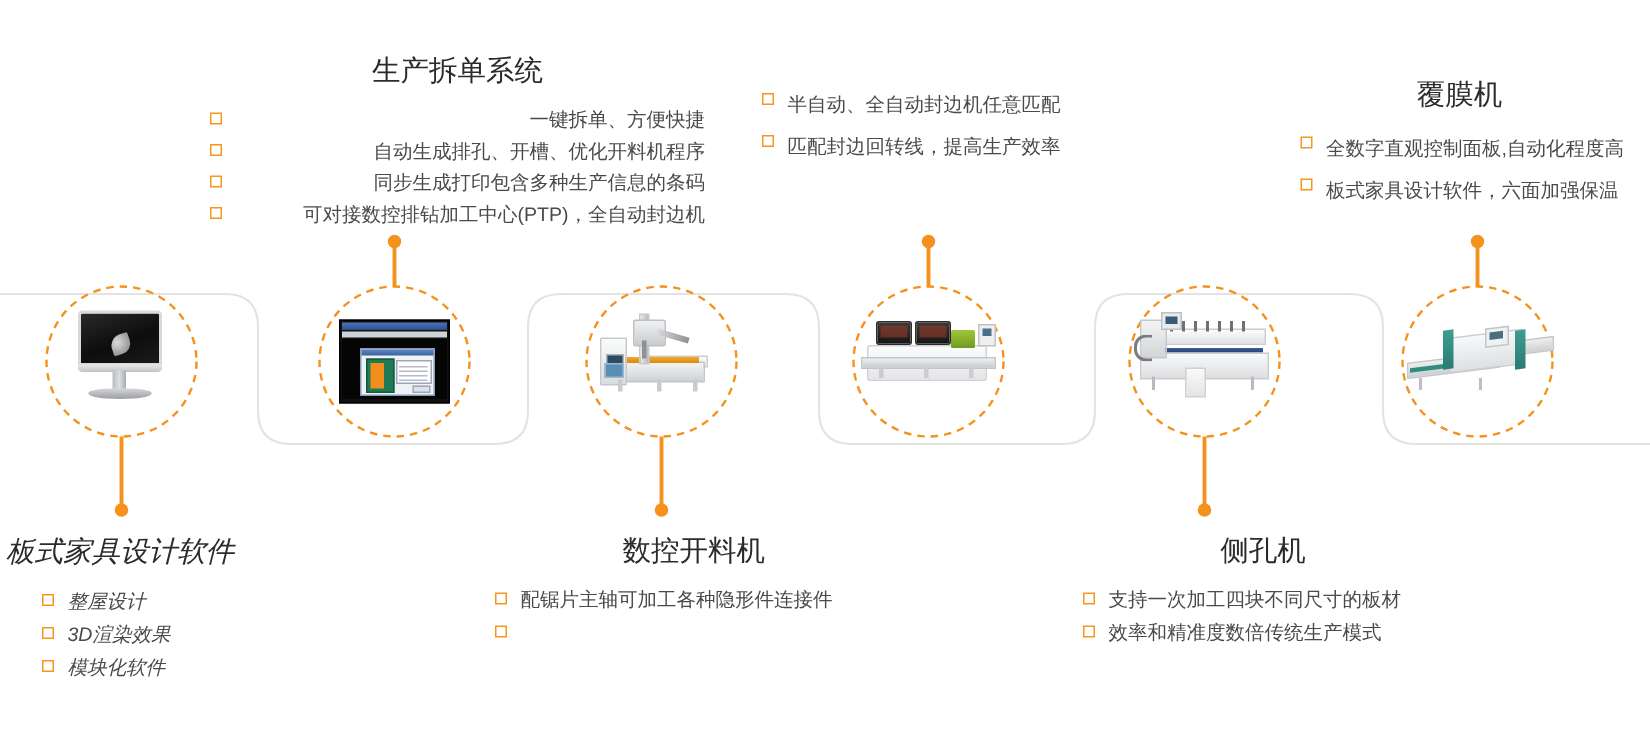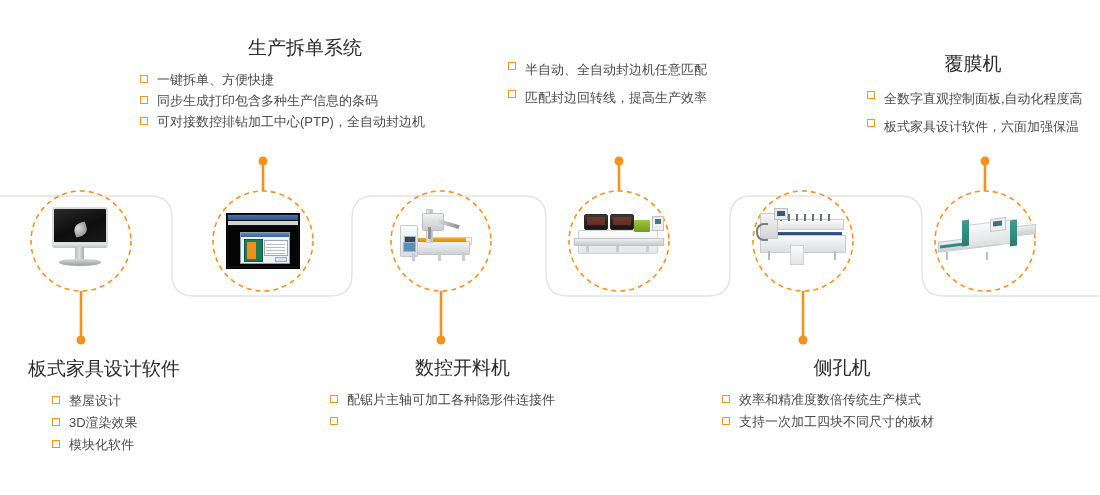--- a/index.html
+++ b/index.html
@@ -62,21 +62,21 @@
     left: 0;
     top: 6px;
     width: 8px;
     height: 8px;
     border: 1px solid #f5961e;
     box-sizing: border-box;
     background: transparent;
   }
 
   
-  .tight .bullet { line-height: 21px; }
+  .tight .bullet { line-height: 21px; text-align: right; }
   .loose .bullet { line-height: 28px; }
 
   
   .photo {
     position: absolute;
     pointer-events: none;
   }
 
   
   .imac-screen {
@@ -556,20 +556,21 @@
 
   <div class="block" style="left:140px; top:36px; width:330px;">
     <div class="block-title title-center">生产拆单系统</div>
     <ul class="bullets tight">
       <li class="bullet">
         <span class="box"></span>
         <span>一键拆单、方便快捷</span>
       </li>
       <li class="bullet">
         <span class="box"></span>
+        <span>自动生成排孔、开槽、优化开料机程序</span>
       </li>
       <li class="bullet">
         <span class="box"></span>
         <span>同步生成打印包含多种生产信息的条码</span>
       </li>
       <li class="bullet">
         <span class="box"></span>
         <span>可对接数控排钻加工中心(PTP)，全自动封边机</span>
       </li>
     </ul>
@@ -595,21 +596,21 @@
         <span class="box"></span>
         <span>全数字直观控制面板,自动化程度高</span>
       </li>
       <li class="bullet">
         <span class="box"></span>
         <span>板式家具设计软件，六面加强保温</span>
       </li>
     </ul>
   </div>
 
-  <div class="block" style="left:28px; top:357px; width:210px;">
+  <div class="block" style="left:4px; top:357px; width:210px;font-style:italic;">
     <div class="block-title title-left">板式家具设计软件</div>
     <ul class="bullets" style="padding-left:24px;">
       <li class="bullet">
         <span class="box"></span>
         <span>整屋设计</span>
       </li>
       <li class="bullet">
         <span class="box"></span>
         <span>3D渲染效果</span>
       </li>
@@ -631,22 +632,22 @@
         <span class="box"></span>
       </li>
     </ul>
   </div>
 
   <div class="block" style="left:722px; top:356px; width:240px;">
     <div class="block-title title-center">侧孔机</div>
     <ul class="bullets">
       <li class="bullet">
         <span class="box"></span>
+        <span>支持一次加工四块不同尺寸的板材</span>
+      </li>
+      <li class="bullet">
+        <span class="box"></span>
         <span>效率和精准度数倍传统生产模式</span>
       </li>
-      <li class="bullet">
-        <span class="box"></span>
-        <span>支持一次加工四块不同尺寸的板材</span>
-      </li>
     </ul>
   </div>
 
 </div>
 
 </body></html>

